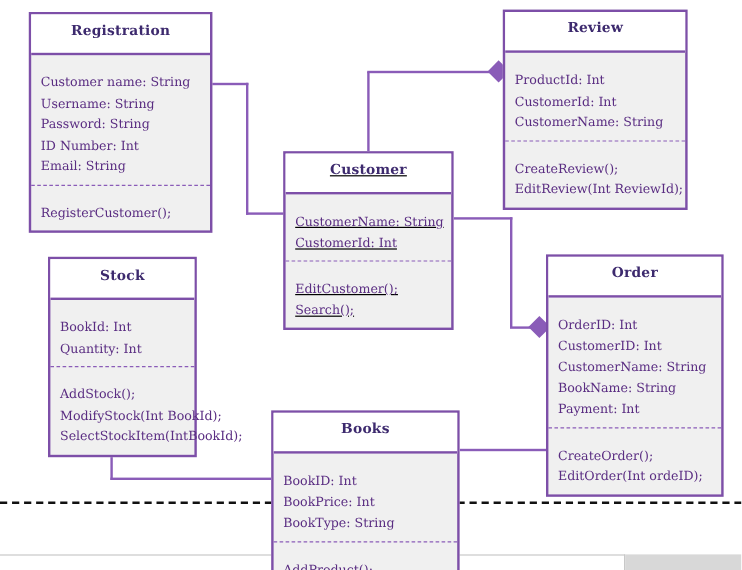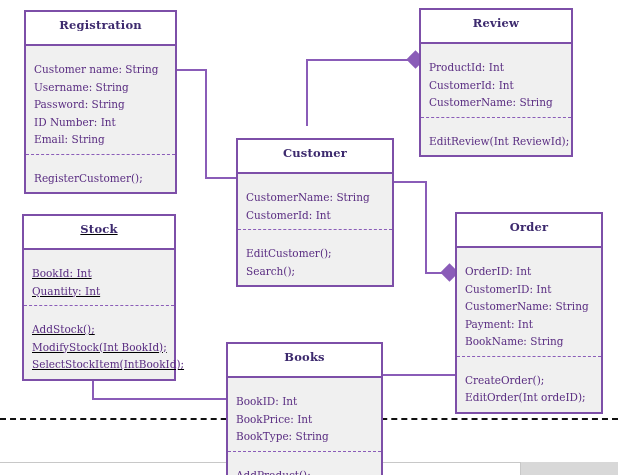--- a/index.html
+++ b/index.html
@@ -146,57 +146,58 @@
   </div>
 
   <div class="uml-class" style="left:419px; top:8px; width:154px;">
     <div class="uml-title">Review</div>
     <div class="uml-compartment uml-attrs">
       <div class="uml-line">ProductId: Int</div>
       <div class="uml-line">CustomerId: Int</div>
       <div class="uml-line">CustomerName: String</div>
     </div>
     <div class="uml-compartment">
+      <div class="uml-line">CreateReview();</div>
       <div class="uml-line">EditReview(Int ReviewId);</div>
     </div>
   </div>
 
-  <div class="uml-class" style="left:236px; top:138px; width:158px;">
+  <div class="uml-class" style="left:236px; top:126px; width:142px;text-decoration:underline;">
     <div class="uml-title">Customer</div>
     <div class="uml-compartment uml-attrs">
       <div class="uml-line">CustomerName: String</div>
       <div class="uml-line">CustomerId: Int</div>
     </div>
     <div class="uml-compartment">
       <div class="uml-line">EditCustomer();</div>
       <div class="uml-line">Search();</div>
     </div>
   </div>
 
-  <div class="uml-class" style="left:22px; top:214px; width:154px;text-decoration:underline;">
+  <div class="uml-class" style="left:40px; top:214px; width:124px;">
     <div class="uml-title">Stock</div>
     <div class="uml-compartment uml-attrs">
       <div class="uml-line">BookId: Int</div>
       <div class="uml-line">Quantity: Int</div>
     </div>
     <div class="uml-compartment">
       <div class="uml-line">AddStock();</div>
       <div class="uml-line">ModifyStock(Int BookId);</div>
       <div class="uml-line">SelectStockItem(IntBookId);</div>
     </div>
   </div>
 
   <div class="uml-class" style="left:455px; top:212px; width:148px;">
     <div class="uml-title">Order</div>
     <div class="uml-compartment uml-attrs">
       <div class="uml-line">OrderID: Int</div>
       <div class="uml-line">CustomerID: Int</div>
       <div class="uml-line">CustomerName: String</div>
+      <div class="uml-line">BookName: String</div>
       <div class="uml-line">Payment: Int</div>
-      <div class="uml-line">BookName: String</div>
     </div>
     <div class="uml-compartment">
       <div class="uml-line">CreateOrder();</div>
       <div class="uml-line">EditOrder(Int ordeID);</div>
     </div>
   </div>
 
   <div class="uml-class" style="left:226px; top:342px; width:157px;">
     <div class="uml-title">Books</div>
     <div class="uml-compartment uml-attrs">

